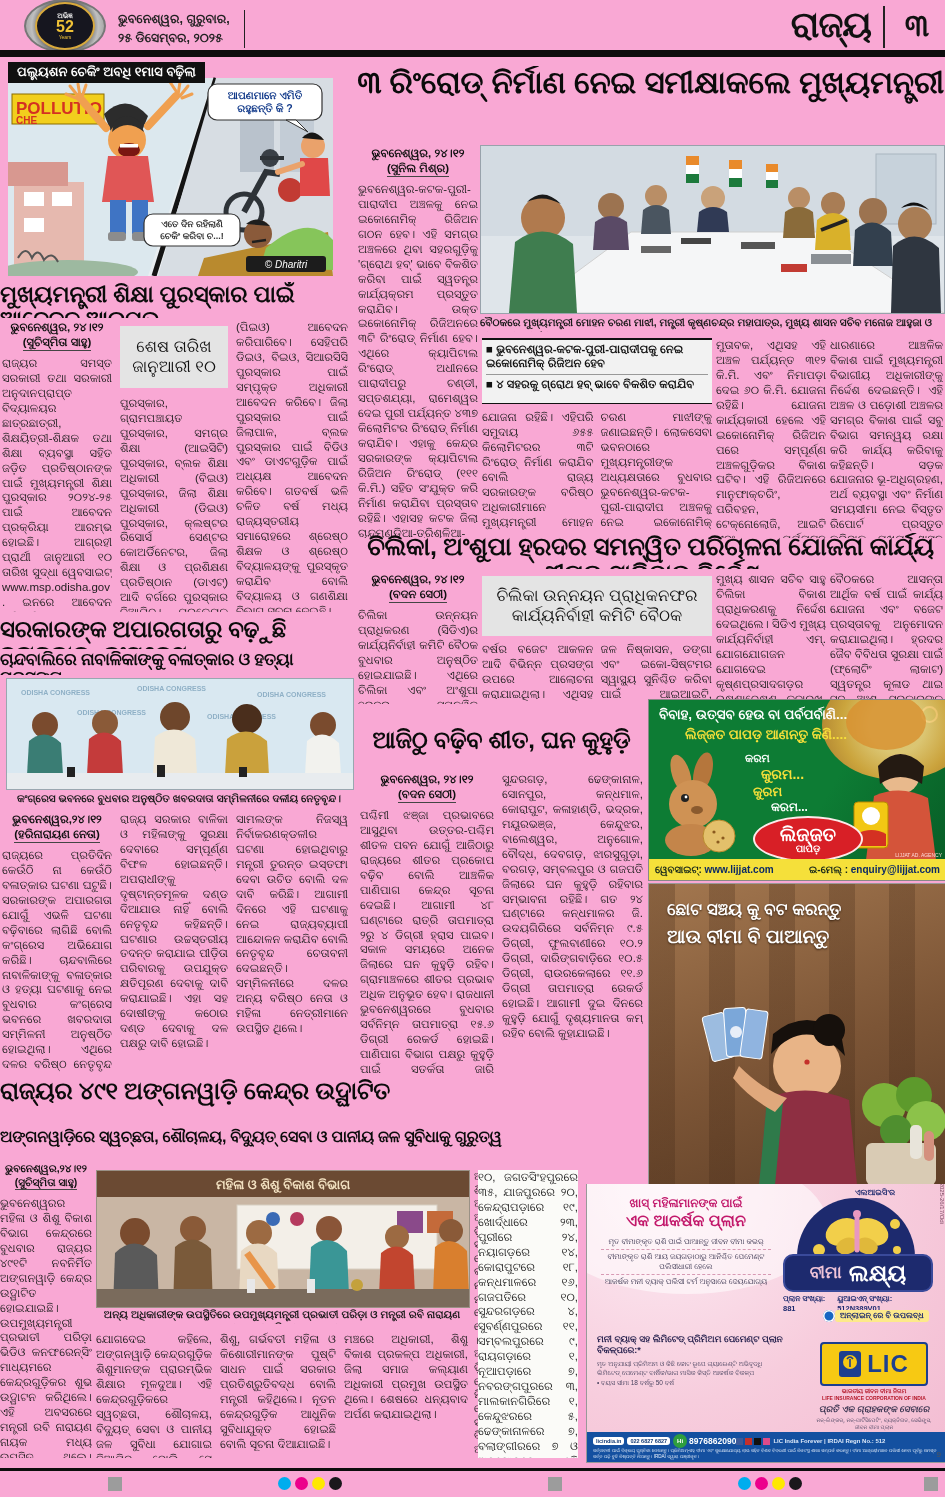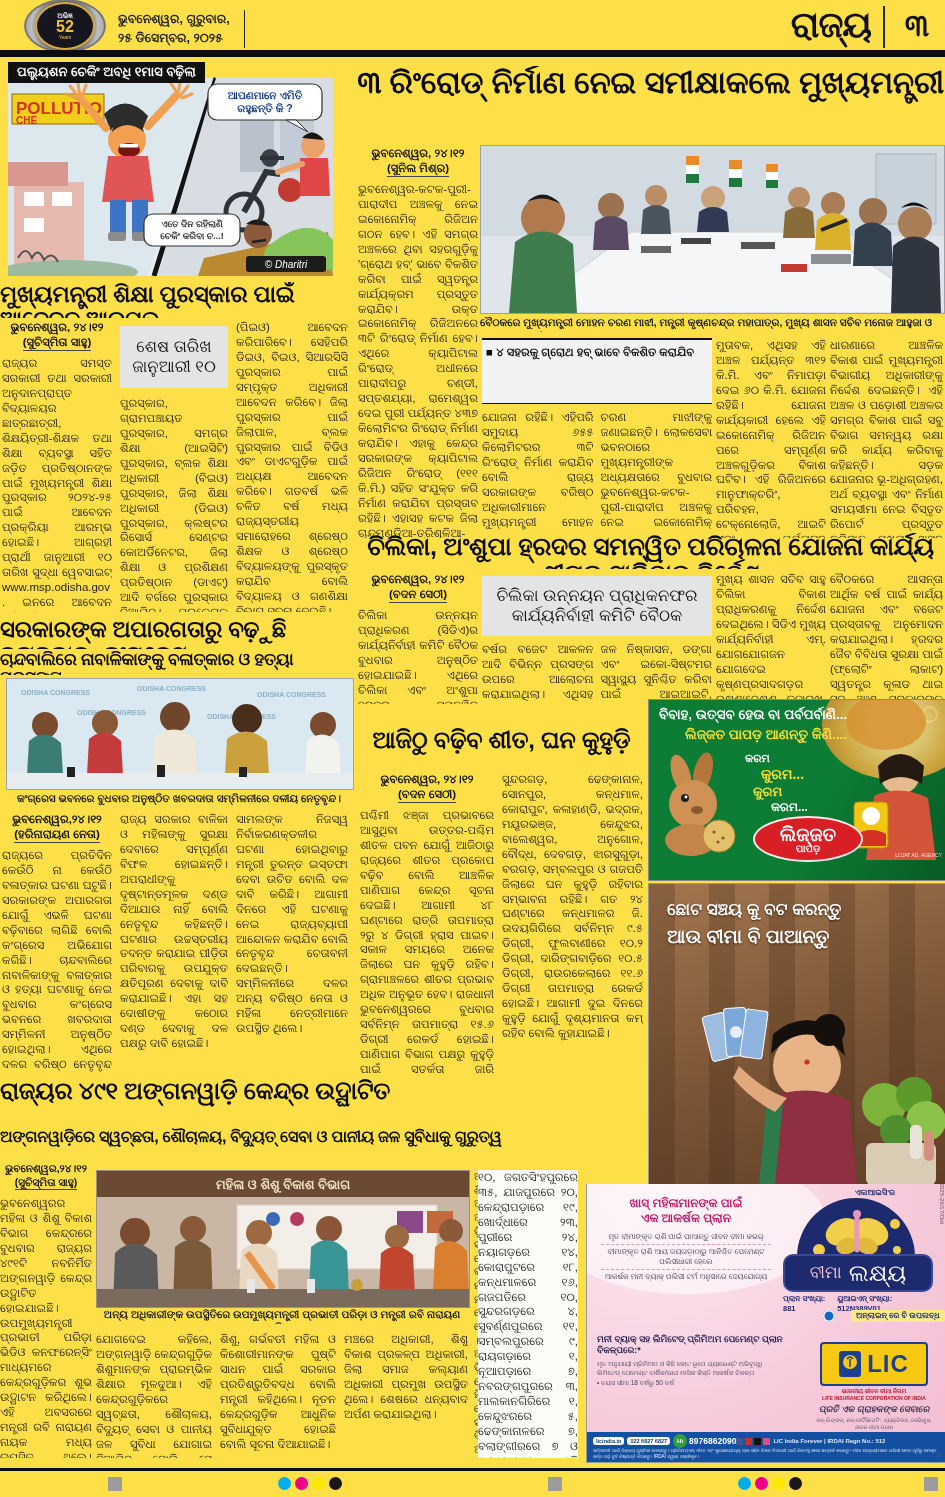--- a/index.html
+++ b/index.html
@@ -1,16 +1,16 @@
 <!DOCTYPE html>
 <html><head>
 <meta charset="utf-8">
 <style>
   html,body{margin:0;padding:0;background:#9a9a9a}
-  #page{position:relative;width:945px;height:1497px;margin:0 auto;background:#fde047;
+  #page{position:relative;width:945px;height:1497px;margin:0 auto;background:#f9a8d4;
         font-family:"Liberation Sans","DejaVu Sans",sans-serif;overflow:hidden;color:#111}
   .abs{position:absolute}
   .col{position:absolute;text-align:justify;font-size:11.5px;line-height:1.3;color:#1d1d1d;
        overflow:hidden;word-break:break-word}
   .dl{position:absolute;text-align:center;font-weight:bold;font-size:11.5px;line-height:1.3;color:#101010}
   .by{border-bottom:1px solid #444;display:inline-block}
   .hl{position:absolute;font-weight:bold;color:#0b0b0b;overflow:hidden;line-height:1.08;letter-spacing:-.3px}
   .graybox{position:absolute;background:#e4e4e4;display:flex;align-items:center;justify-content:center;
            text-align:center;font-weight:normal;color:#111;line-height:1.2}
   .cap{position:absolute;font-size:10.5px;font-weight:bold;color:#1a1a1a;overflow:hidden;line-height:1.25}
@@ -42,21 +42,21 @@
   .lijjat-oval{position:absolute;left:104px;top:116px;width:106px;height:42px;background:#d81f26;border-radius:50%;
           border:2px solid #fce9e9;display:flex;flex-direction:column;align-items:center;justify-content:center;line-height:1}
   .lic-photo{position:absolute;left:648px;top:883px;width:297px;height:301px;overflow:hidden;
           background:linear-gradient(160deg,#a3774f 0%,#7c5536 55%,#5f3f27 100%);border:1px solid #999;border-bottom:none}
   .lic-pink{position:absolute;left:586px;top:1184px;width:359px;height:278px;overflow:hidden;border:1px solid #999;border-top:none;
           background:radial-gradient(circle at 20% 0%,#fdeef5 0%,#f7cddd 55%,#f3bcd2 100%)}
   .feat{font-size:7.5px;color:#3a3550;text-align:center;line-height:1.35;border-bottom:1px dashed #d89ab4;padding:2px 0}
   .bima-arch{position:absolute;left:210px;top:14px;width:118px;height:64px;background:#1d2a6e;
           border-radius:59px 59px 0 0;overflow:hidden}
   .bima-banner{position:absolute;left:196px;top:70px;width:146px;height:34px;background:#1d2a6e;border-radius:10px;
-          display:flex;align-items:center;justify-content:center;color:#fff;font-weight:normal;font-size:17px;border:2px solid #3a4a9a}
+          display:flex;align-items:center;justify-content:center;color:#fff;font-weight:bold;font-size:17px;border:2px solid #3a4a9a}
   .licbox{position:absolute;right:12px;top:158px;width:120px;text-align:center}
   .licmark{width:104px;height:40px;margin:0 auto;background:#f7c913;border:2px solid #1d3f8f;border-radius:4px;
           display:flex;align-items:center;justify-content:center;gap:6px}
   .licblue{position:absolute;left:0;bottom:0;width:100%;height:30px;background:#1450a0;display:flex;flex-direction:column;
           justify-content:center;padding:2px 6px;box-sizing:border-box;overflow:hidden}
   .chip{display:inline-block;background:#fff;border-radius:3px;color:#123a75;font-size:5.5px;font-weight:bold;
         padding:1px 3px;margin-right:3px;vertical-align:middle}
   .finep{font-size:4.6px;color:#e8f0fb;line-height:1.35;overflow:hidden}
   .sidecode{position:absolute;right:1px;top:40px;font-size:6px;color:#7c4a64;transform:rotate(90deg);transform-origin:right top}
   
@@ -217,20 +217,23 @@
         <rect x="200" y="92" width="30" height="6" fill="#444"></rect>
         <rect x="260" y="96" width="34" height="7" fill="#555"></rect>
         <rect x="160" y="100" width="30" height="7" fill="#666"></rect>
         <rect x="330" y="108" width="40" height="10" fill="#8a8f94"></rect>
         <rect x="300" y="118" width="26" height="8" fill="#c23b33"></rect>
       </svg>
     </div>
     <div class="cap" style="left:480px;top:316px;width:463px;height:16px">ବୈଠକରେ ମୁଖ୍ୟମନ୍ତ୍ରୀ ମୋହନ ଚରଣ ମାଝୀ, ମନ୍ତ୍ରୀ କୃଷ୍ଣଚନ୍ଦ୍ର ମହାପାତ୍ର, ମୁଖ୍ୟ ଶାସନ ସଚିବ ମନୋଜ ଆହୁଜା ଓ ଅନ୍ୟ ଅଧିକାରୀ।</div>
 
     <div class="abs" style="left:482px;top:338px;width:230px;height:66px;background:#f2f2f2;border-top:2.5px solid #111;border-bottom:1.5px solid #111;padding:3px 4px;box-sizing:border-box">
+      <div style="font-size:11.5px;font-weight:bold;line-height:1.2;border-bottom:1px solid #999;padding-bottom:3px">
+        <span>■ </span><span>ଭୁବନେଶ୍ୱର-କଟକ-ପୁରୀ-ପାରାଦୀପକୁ ନେଇ ଇକୋନୋମିକ୍ ରିଜିଅନ ହେବ</span>
+      </div>
       <div style="font-size:11.5px;font-weight:bold;line-height:1.2;padding-top:3px">
         <span>■ </span><span>୪ ସହରକୁ ଗ୍ରୋଥ ହବ୍ ଭାବେ ବିକଶିତ କରାଯିବ</span>
       </div>
     </div>
     <div class="col" style="left:482px;top:410px;width:230px;height:128px;column-count:2;column-gap:7px">ଯୋଜନା ରହିଛି। ଏହିପରି ସମୁଦାୟ ୬୫୫ କିଲୋମିଟରର ୩ଟି ରିଂରୋଡ୍ ନିର୍ମାଣ କରାଯିବ ବୋଲି ରାଜ୍ୟ ସରକାରଙ୍କ ବରିଷ୍ଠ ଅଧିକାରୀମାନେ ମୁଖ୍ୟମନ୍ତ୍ରୀ ମୋହନ ଚରଣ ମାଝୀଙ୍କୁ ଜଣାଇଛନ୍ତି। ଲୋକସେବା ଭବନଠାରେ ମୁଖ୍ୟମନ୍ତ୍ରୀଙ୍କ ଅଧ୍ୟକ୍ଷତାରେ ବୁଧବାର ଭୁବନେଶ୍ୱର-କଟକ-ପୁରୀ-ପାରାଦୀପ ଅଞ୍ଚଳକୁ ନେଇ ଇକୋନୋମିକ୍ ରିଜିଅନ ଗଠନ ନେଇ ସମୀକ୍ଷା କରିଛନ୍ତି। ବୈଠକରେ ଆଲୋଚନା ହୋଇଥିଲା।</div>
     <div class="col" style="left:716px;top:338px;width:110px;height:200px">ମୁତାବକ, ଏଥିସହ ଏହି ଅଞ୍ଚଳ ପର୍ଯ୍ୟନ୍ତ ୩୧୨ କି.ମି. ଏବଂ ନିମାପଡ଼ା ଦେଇ ୬୦ କି.ମି. ଯୋଜନା ରହିଛି। ଯୋଜନା କାର୍ଯ୍ୟକାରୀ ହେଲେ ଏହି ଇକୋନୋମିକ୍ ରିଜିଅନ ପରେ ସମ୍ପୂର୍ଣ୍ଣ ଅଞ୍ଚଳଗୁଡ଼ିକର ବିକାଶ ଘଟିବ। ଏହି ରିଜିଅନରେ ମାନୁଫାକ୍ଚରିଂ, ପରିବହନ, ଟେକ୍ନୋଲୋଜି, ଆଇଟି ଏବଂ ପର୍ଯ୍ୟଟନ କ୍ଷେତ୍ରରେ ଗୁରୁତ୍ୱ ଦିଆଯିବ। ବୈଠକରେ ମୁଖ୍ୟମନ୍ତ୍ରୀ ଯୋଗାଯୋଗରେ ଗୁରୁତ୍ୱ ଦେବା ପାଇଁ ନିର୍ଦ୍ଦେଶ ଦେଇଛନ୍ତି।</div>
     <div class="col" style="left:830px;top:338px;width:113px;height:200px">ଧାରଣାରେ ଆଞ୍ଚଳିକ ବିକାଶ ପାଇଁ ମୁଖ୍ୟମନ୍ତ୍ରୀ ବିଭାଗୀୟ ଅଧିକାରୀଙ୍କୁ ନିର୍ଦ୍ଦେଶ ଦେଇଛନ୍ତି। ଏହି ଅଞ୍ଚଳ ଓ ପଡ଼ୋଶୀ ଅଞ୍ଚଳର ସମଗ୍ର ବିକାଶ ପାଇଁ ସବୁ ବିଭାଗ ସମନ୍ୱୟ ରକ୍ଷା କରି କାର୍ଯ୍ୟ କରିବାକୁ କହିଛନ୍ତି। ସଡ଼କ ଯୋଜନାର ଭୂ-ଅଧିଗ୍ରହଣ, ଅର୍ଥ ବ୍ୟବସ୍ଥା ଏବଂ ନିର୍ମାଣ ସମୟସୀମା ନେଇ ବିସ୍ତୃତ ରିପୋର୍ଟ ପ୍ରସ୍ତୁତ କରିବାକୁ ମୁଖ୍ୟ ଶାସନ ସଚିବଙ୍କୁ ଦାୟିତ୍ୱ ଦିଆଯାଇଛି। ପ୍ରକଳ୍ପ ଶୀଘ୍ର ଆରମ୍ଭ ହେବ ବୋଲି ସୂଚନା ମିଳିଛି।</div>
   </div>
 
   <div>
@@ -348,20 +351,26 @@
       <circle cx="74" cy="34" r="20" fill="#e8b98c"></circle>
       <path d="M52 26 Q74 2 98 26 L96 44 Q74 30 54 44 Z" fill="#241a12"></path>
       <path d="M48 56 Q74 44 102 58 L110 120 L40 120 Z" fill="#d4543a"></path>
       <rect x="28" y="62" width="34" height="46" rx="4" fill="#f2c714" stroke="#b98a00"></rect>
       <circle cx="45" cy="76" r="9" fill="#fff"></circle>
       <path d="M30 94 q16 -8 30 0 l0 12 l-30 0 Z" fill="#d43122"></path>
     </svg>
     <div class="lijjat-oval">
       <span style="font-size:19px;font-weight:bold;color:#fff">ଲିଜ୍ଜତ</span>
       <span style="font-size:10px;font-weight:bold;color:#fff">ପାପଡ଼</span>
+    </div>
+    <div class="lijjat-bar">
+      <span><span>ୱେବସାଇଟ୍:</span>
+        <span style="color:#0c2a66">www.lijjat.com</span></span>
+      <span><span>ଇ-ମେଲ୍ :</span>
+        <span style="color:#0c2a66">enquiry@lijjat.com</span></span>
     </div>
     <div class="abs" style="right:4px;bottom:22px;font-size:5px;color:#ffd9d9">LIJJAT AD. AGENCY</div>
   </div>
 
   <div>
     <div class="lic-photo">
       <div class="abs" style="left:0;top:0;width:100%;height:100%;background:
            repeating-linear-gradient(90deg,rgba(60,35,18,.25) 0 26px,rgba(0,0,0,0) 26px 60px)"></div>
       <div class="abs" style="left:18px;top:16px;font-size:17px;font-weight:bold;color:#fff;text-shadow:0 1px 2px #3a2412">ଛୋଟ ସଞ୍ଚୟ କୁ ବଟ କରନ୍ତୁ</div>
       <div class="abs" style="left:18px;top:42px;font-size:19px;font-weight:bold;color:#fff;text-shadow:0 1px 2px #3a2412">ଆଉ ବୀମା ବି ପାଆନ୍ତୁ</div>
@@ -389,21 +398,21 @@
         <rect x="40" y="88" width="70" height="42" rx="6" fill="#d9cbb4"></rect>
         <rect x="84" y="70" width="12" height="34" rx="5" fill="#e8e4da"></rect>
         <rect x="98" y="76" width="10" height="30" rx="5" fill="#d4907e"></rect>
       </svg>
     </div>
 
     <div class="lic-pink">
       <div class="abs" style="left:-40px;top:-30px;width:280px;height:140px;border-radius:50%;background:rgba(255,255,255,.55)"></div>
       <div class="abs" style="left:14px;top:12px;width:170px;text-align:center">
         <div style="font-size:12px;font-weight:bold;color:#c2186b;line-height:1.25">ଖାସ୍ ମହିଳାମାନଙ୍କ ପାଇଁ</div>
-        <div style="font-size:12px;font-weight:bold;color:#c2186b;line-height:1.25;margin-bottom:4px">ଏକ ଆକର୍ଷକ ପ୍ଲାନ</div>
+        <div style="font-size:16px;font-weight:bold;color:#c2186b;line-height:1.25;margin-bottom:4px">ଏକ ଆକର୍ଷକ ପ୍ଲାନ</div>
         <div class="feat">ମୃତ ବୀମାଙ୍କୃତ ରାଶି ପାଇଁ ପାଆନ୍ତୁ ଜୀବନ ବୀମା କଭର୍</div>
         <div class="feat">ବୀମାଙ୍କୃତ ରାଶି ଆୟ ଜୟଗଡ଼ାଠାରୁ ଆନିଶ୍ଚିତ ପେମେଣ୍ଟ ପଲିସୀଧାରୀ ହେଲେ</div>
         <div class="feat" style="border-bottom:none">ଆକର୍ଷକ ମନୀ ବ୍ୟାକ୍ ପଲିସୀ ଟର୍ମ ଅନୁସାରେ ଦେୟଯୋଗ୍ୟ</div>
       </div>
       <div class="abs" style="left:268px;top:4px;font-size:8px;font-weight:bold;color:#1d2a6e">ଏଲଆଇସି'ର</div>
       <div class="bima-arch">
         <svg width="118" height="64" viewBox="0 0 118 64">
           <ellipse cx="46" cy="34" rx="18" ry="13" fill="#f2cf4a" transform="rotate(-24 46 34)"></ellipse>
           <ellipse cx="74" cy="34" rx="18" ry="13" fill="#f2cf4a" transform="rotate(24 74 34)"></ellipse>
           <ellipse cx="50" cy="48" rx="11" ry="8" fill="#e0b83a" transform="rotate(-20 50 48)"></ellipse>
@@ -416,21 +425,21 @@
         </svg>
       </div>
       <div class="bima-banner">
         <span style="color:#f0c4d8;margin-right:7px">ବୀମା</span>
         <span style="font-size:23px;color:#fff">ଲକ୍ଷ୍ୟ</span>
       </div>
       <div class="abs" style="left:196px;top:110px;width:150px;display:flex;justify-content:center;font-size:7.5px;font-weight:bold;color:#1d2a6e">
         <span>ପ୍ଲାନ ସଂଖ୍ୟା: 881</span>
         <span>ୟୁଆଇଏନ୍ ସଂଖ୍ୟା: 512N389V01</span>
       </div>
-      <div class="abs" style="left:236px;top:126px;display:flex;align-items:center;gap:16px">
+      <div class="abs" style="left:236px;top:126px;display:flex;align-items:center;gap:0">
         <span style="width:12px;height:12px;border-radius:50%;background:#1766c2;display:inline-block;
               box-shadow:inset 0 0 0 1.5px #fff"></span>
         <span style="font-size:8px;font-weight:bold;color:#1d2a6e;background:#fde98a;padding:1px 5px;border-radius:3px">ଅନ୍‌ଲାଇନ୍ ରେ ବି ଉପଲବ୍ଧ</span>
       </div>
       <div class="abs" style="left:10px;top:150px;width:200px">
         <div style="font-size:9px;font-weight:bold;color:#2a2450;margin-bottom:3px">ମନୀ ବ୍ୟାକ୍ ସହ ଲିମିଟେଡ୍ ପ୍ରିମିଅମ ପେମେଣ୍ଟ ପ୍ଲାନ ବିକଳ୍ପରେ:*</div>
         <div style="font-size:6.5px;color:#4a4460;line-height:1.45">ମୃତ ଅନୁଯାୟୀ ପ୍ରିମିଅମ ଓ କିଛି କୋଟ ରୂପେ ଗ୍ୟାରେଣ୍ଟି ଅଭିବୃଦ୍ଧି</div>
         <div style="font-size:6.5px;color:#4a4460;line-height:1.45">ଲିମିଟେଡ୍ ପେମେଣ୍ଟ ବାର୍ଷିକ/ଭାଗ ମାସିକ କିସ୍ତି ଆକର୍ଷକ ବିକଳ୍ପ</div>
         <div style="font-size:6.5px;color:#4a4460;line-height:1.45">
           <span>• </span><span>ବୟସ ସୀମା 18 ବର୍ଷରୁ 50 ବର୍ଷ</span>

